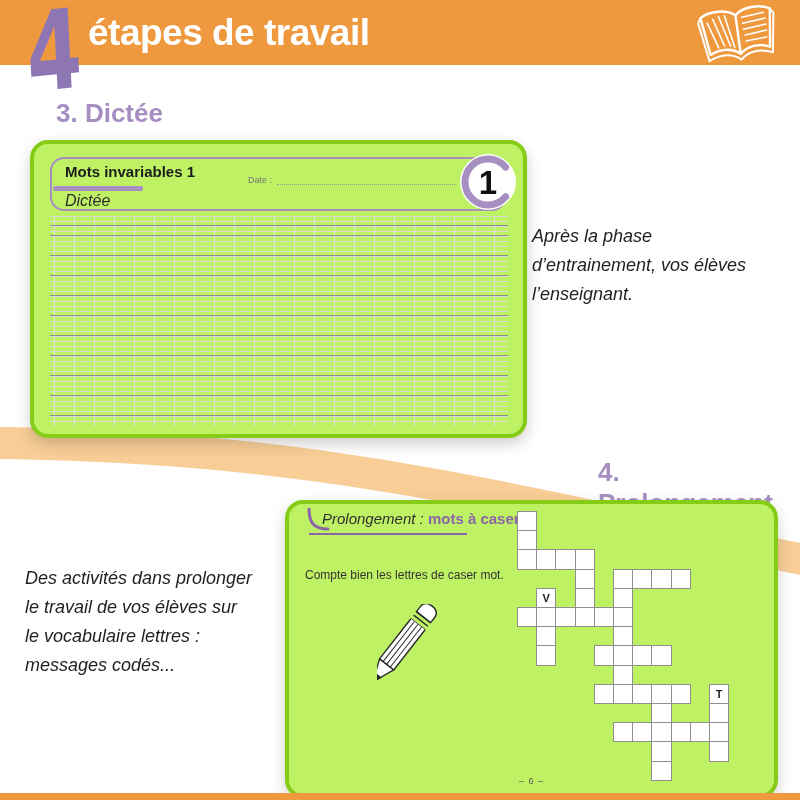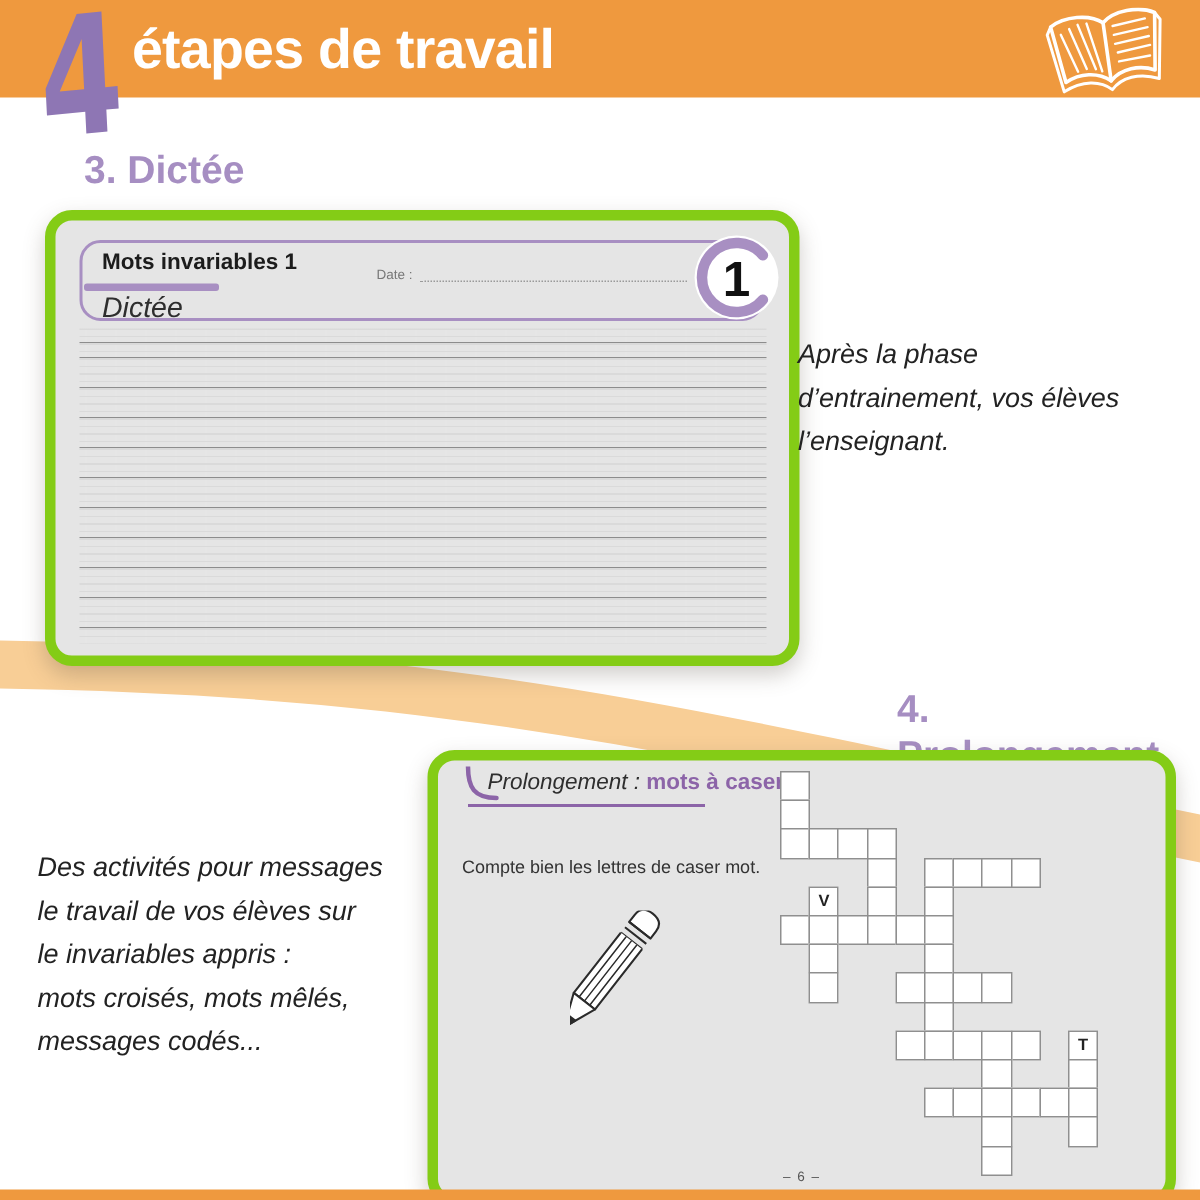--- a/index.html
+++ b/index.html
@@ -17,31 +17,31 @@
   .bar-title{position:absolute;left:88px;top:12px;z-index:3;font-size:37px;font-weight:bold;
              color:#fff;letter-spacing:-.5px;}
   .book-svg{position:absolute;left:692px;top:5px;width:92px;height:58px;z-index:3;}
 
   
   .sec-heading{position:absolute;z-index:2;font-size:26px;font-weight:bold;color:var(--purple);}
   .h-dictee{left:56px;top:98px;text-align:center;}
   .h-prol{left:598px;top:457px;}
 
   
-  .card{position:absolute;background:#e5e5e5;border:7px solid #84cc16;border-radius:18px;
+  .card{position:absolute;background:#bef264;border:4px solid #84cc16;border-radius:18px;
         box-shadow:0 6px 14px rgba(90,80,70,.28);z-index:2;}
   .card1{left:30px;top:140px;width:489px;height:290px;}
   .card2{left:285px;top:500px;width:485px;height:290px;}
 
   
   .ws1-frame{position:absolute;left:16px;top:13px;width:452px;height:50px;
              border:2px solid var(--purple-border);border-radius:14px;}
   .ws1-title{position:absolute;left:31px;top:19px;font-size:15px;font-weight:bold;color:#1c1c1c;}
   .ws1-bar{position:absolute;left:19px;top:42px;width:90px;height:5px;background:var(--purple-border);border-radius:2px;}
-  .ws1-sub{position:absolute;left:31px;top:48px;font-size:19px;font-style:italic;color:#2e2e2e;}
+  .ws1-sub{position:absolute;left:31px;top:48px;font-size:16px;font-style:italic;color:#2e2e2e;}
   .ws1-date{position:absolute;left:214px;top:31px;font-size:9px;color:#777;}
   .ws1-dateline{position:absolute;left:243px;top:30px;width:178px;height:10px;border-bottom:1px dotted #9a9a9a;}
   .ws1-badge{position:absolute;left:423px;top:7px;width:62px;height:62px;}
   .ws1-badge text{font-family:"Liberation Sans",sans-serif;font-weight:bold;font-size:33px;fill:#111;}
   .ws1-ruling{position:absolute;left:16px;top:72px;width:458px;height:210px;
       background-image:
         repeating-linear-gradient(to bottom,#8d8d8d 0 1px,transparent 1px 20px),
         repeating-linear-gradient(to bottom,#dadada 0 1px,transparent 1px 5px),
         repeating-linear-gradient(to right,#e6e6e6 0 1px,transparent 1px 20px);
       background-position:0 19px,0 0,4px 0;}
@@ -188,21 +188,20 @@
         <div class="cw-cell" style="left: 192px; top: 211.2px; width: 20.2px; height: 20.2px;"></div>
         <div class="cw-cell" style="left: 134.4px; top: 230.4px; width: 20.2px; height: 20.2px;"></div>
         <div class="cw-cell" style="left: 192px; top: 230.4px; width: 20.2px; height: 20.2px;"></div>
         <div class="cw-cell" style="left: 134.4px; top: 249.6px; width: 20.2px; height: 20.2px;"></div>
       </div>
 
     <div class="page-num">– 6 –</div>
   </div>
 
   <div class="caption caption2">
-    <div>Des activités pour messages</div>
+    <div>Des activités dans prolonger</div>
     <div>le travail de vos élèves sur</div>
-    <div>le invariables appris :</div>
-    <div>mots croisés, mots mêlés,</div>
+    <div>le vocabulaire lettres :</div>
     <div>messages codés...</div>
   </div>
 
   <div class="footer-bar"></div>
 </div>
 
 </body></html>

